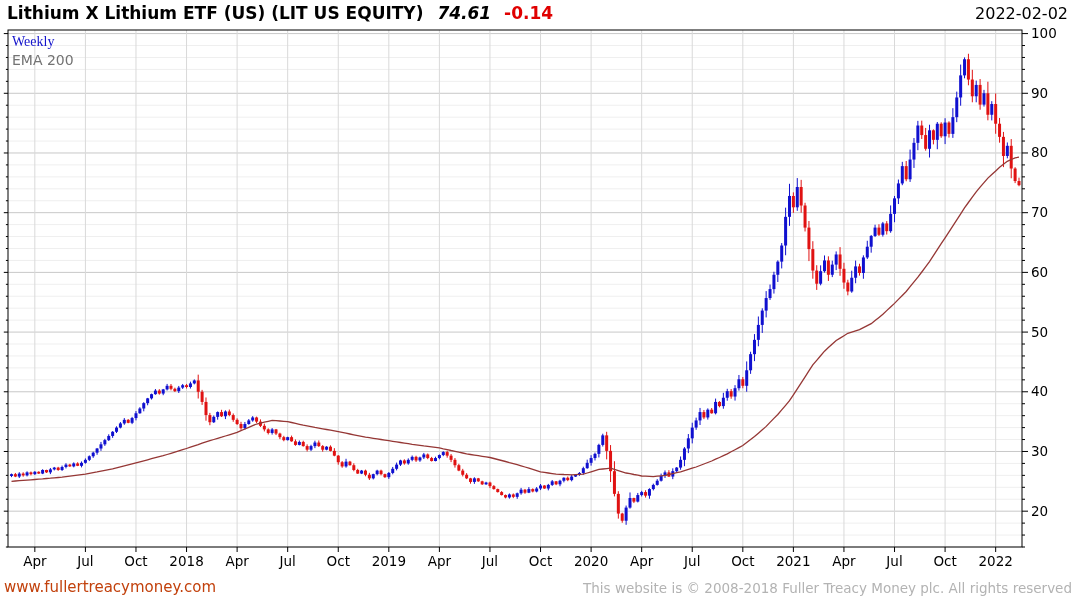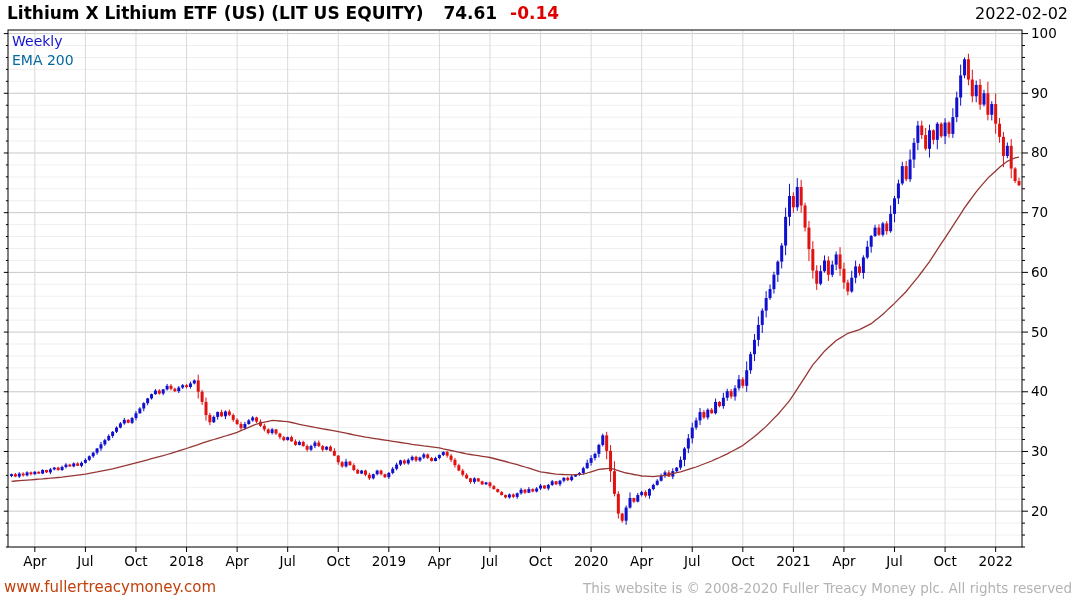--- a/index.html
+++ b/index.html
@@ -1,19 +1,19 @@
 <!DOCTYPE html>
 <html><head>
 <meta charset="utf-8">
 <style>
   html,body{margin:0;padding:0;background:#ffffff;}
   body{width:1075px;height:600px;position:relative;overflow:hidden;
        font-family:"DejaVu Sans","Liberation Sans",sans-serif;}
   .hdr{position:absolute;left:7px;top:3px;font-size:17px;font-weight:bold;color:#000;white-space:nowrap;}
-  .hdr .px{margin-left:14px;}
+  .hdr .px{margin-left:8px;font-style:italic;}
   .hdr .chg{margin-left:7px;}
   .hdr-date{position:absolute;right:7px;top:4px;font-size:16px;font-weight:normal;color:#000;}
   .legend{position:absolute;left:12px;top:32px;font-size:14px;line-height:19px;}
   .legend .tf{display:block;}
   .legend .ema{display:block;}
   svg{position:absolute;left:0;top:0;}
   .ftr-link{position:absolute;left:4px;top:578px;font-size:15px;text-decoration:none;}
   .ftr-copy{position:absolute;right:3px;top:580px;font-size:13.5px;}
 </style>
 </head>
@@ -758,18 +758,18 @@
   </svg>
 
 <div class="hdr">
   <span>Lithium X Lithium ETF (US) (LIT US EQUITY)</span>
   <span class="px">74.61</span>
   <span class="chg" id="chg" style="color: rgb(224, 0, 0);">-0.14</span>
 </div>
 <div class="hdr-date">2022-02-02</div>
 
 <div class="legend">
-  <span class="tf" id="legend-tf" style="color: rgb(20, 20, 204);">Weekly</span>
-  <span class="ema" id="legend-ema" style="color: #0369a1; text-align: right;">EMA 200</span>
+  <span class="tf" id="legend-tf" style="color: rgb(20, 20, 204); font-family: Liberation Serif, serif;">Weekly</span>
+  <span class="ema" id="legend-ema" style="color: #737373; text-align: right;">EMA 200</span>
 </div>
 
 <a class="ftr-link" href="#" id="ftr-link" style="color: #c2410c;">www.fullertreacymoney.com</a>
-<span class="ftr-copy" id="ftr-copy" style="color: rgb(179, 179, 179);">This website is © 2008-2020 Fuller Treacy Money plc. All rights reserved</span>
+<span class="ftr-copy" id="ftr-copy" style="color: rgb(179, 179, 179);">This website is © 2008-2018 Fuller Treacy Money plc. All rights reserved</span>
 
 </body></html>

